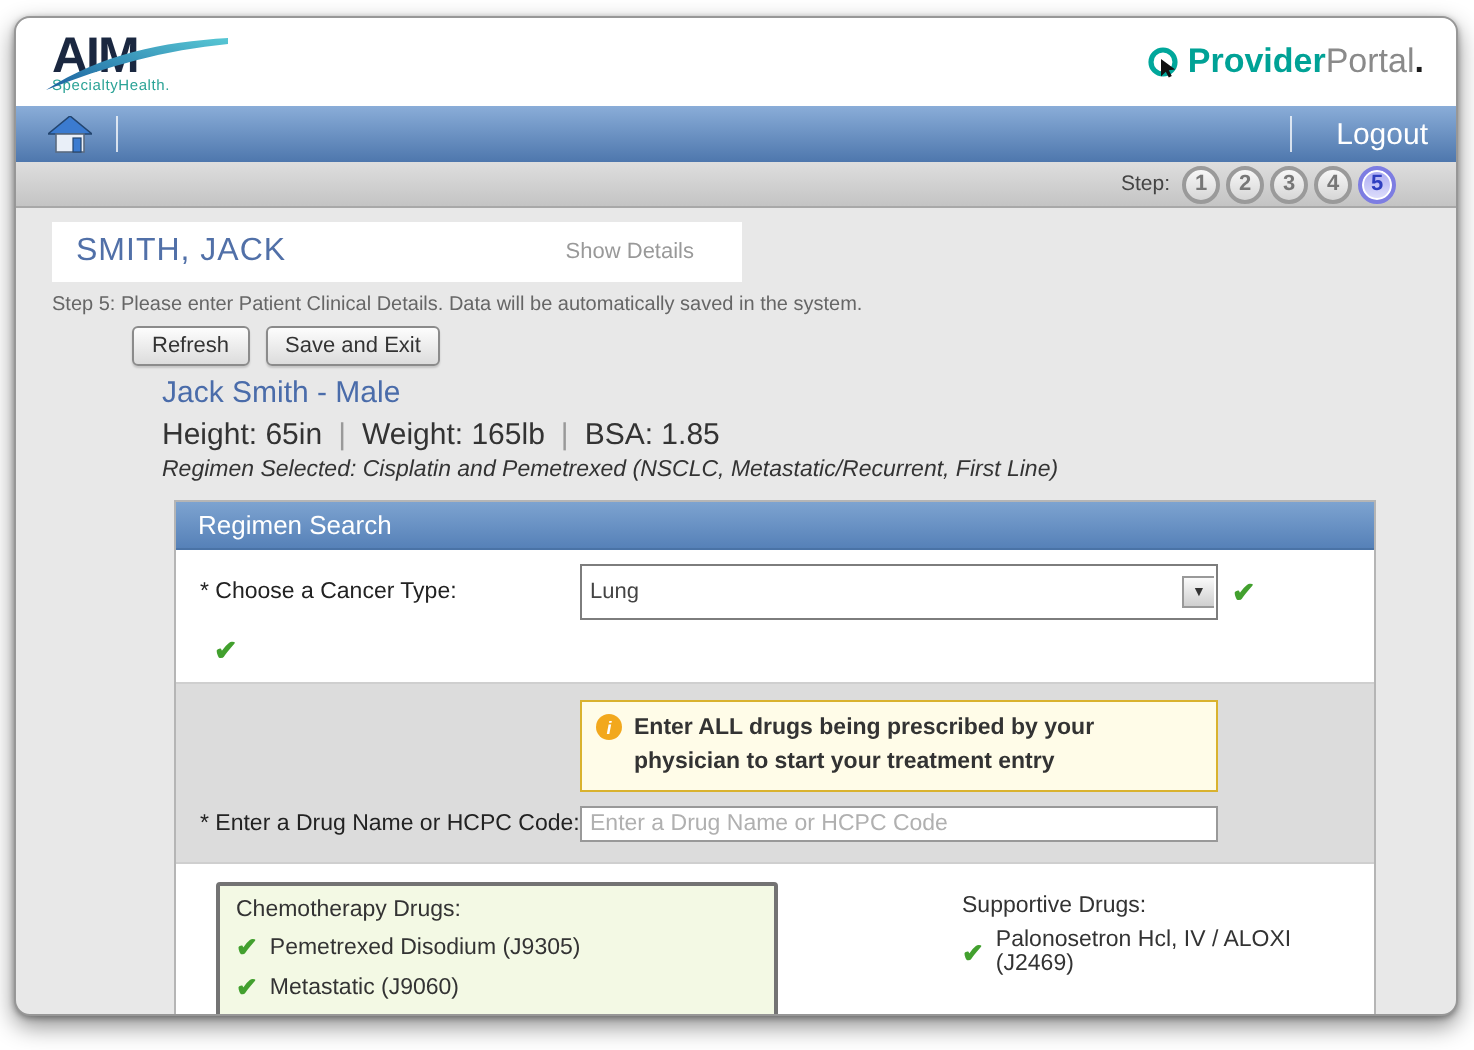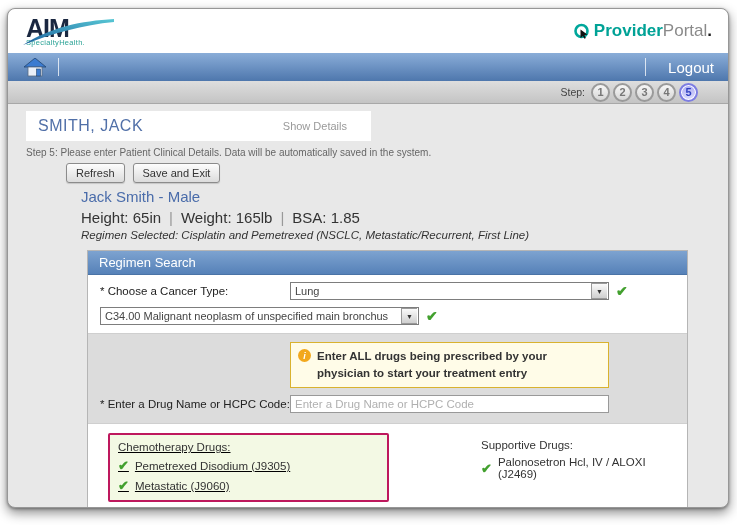--- a/index.html
+++ b/index.html
@@ -44,34 +44,34 @@
   .patient-info { margin:5px 0 0 55px; }
   .p-name { font-size:15px; color:#4a6caa; }
   .p-metrics { font-size:15px; color:#333; margin-top:4px; }
   .pipe { color:#999; margin:0 8px; }
   .p-regimen { font-size:11.5px; color:#333; margin-top:3px;font-style:italic; }
   
   .panel { margin:9px 0 0 61px; width:601px; background:#fff; border:1px solid #b5b5b5; }
   .panel-header { height:24px; background:linear-gradient(#7da3d0,#5681b8); color:#fff; font-size:13px; display:flex; align-items:center; padding-left:11px; border-bottom:1px solid #4a73a6; }
   .form-row { display:flex; align-items:center; padding-left:12px; margin-top:7px; }
   .form-label { width:190px; font-size:11.5px; color:#222; }
-  .select { width:319px; height:18px; border:1px solid #7d7d7d; background:#fff; display:flex; align-items:center; justify-content:space-between; cursor:pointer; }
+  .select { width:319px; height:28px; border:1px solid #7d7d7d; background:#fff; display:flex; align-items:center; justify-content:space-between; cursor:pointer; }
   .select-value { font-size:11px; color:#444; padding-left:4px; white-space:nowrap; overflow:hidden; }
   .select-btn { width:16px; height:16px; border:1px solid #999; border-right:none; background:linear-gradient(#fafafa,#cfcfcf); font-size:7px; color:#333; display:flex; align-items:center; justify-content:center; margin-right:1px; }
   .check { color:#42a02e; font-size:14px; font-weight:bold; margin-left:7px; }
   .gray-band { margin-top:8px; background:#dcdcdc; border-top:1px solid #cfcfcf; border-bottom:1px solid #cfcfcf; padding:8px 0 10px 0; }
   .notice-row { display:flex; padding-left:12px; }
   .notice-spacer { width:190px; }
   .yellow-box { width:319px; background:#fffce8; border:1px solid #d9b22f; padding:5px 8px 6px 7px; display:flex; align-items:flex-start; }
   .info-icon { flex:0 0 13px; width:13px; height:13px; border-radius:50%; background:#f2a81d; color:#fff; font-size:9px; font-weight:bold; font-style:italic; display:flex; align-items:center; justify-content:center; margin:1px 6px 0 0; }
   .yellow-text { font-size:11.5px; font-weight:bold; color:#333; line-height:1.45; }
   .drug-input { width:319px; height:18px; border:1px solid #999; background:#fff; font-size:11.5px; color:#444; padding:0 4px; font-family:"Liberation Sans",sans-serif; }
   .drug-input::placeholder { color:#b0b0b0; }
   .drugs-row { display:flex; padding:9px 0 0 20px; }
-  .chemo-box { width:282px; background:#f3f9e4; border:2px solid #be185d; border-radius:2px; padding:6px 8px 7px 8px;text-decoration:underline; }
+  .chemo-box { width:282px; background:#f3f9e4; border:2px solid #737373; border-radius:2px; padding:6px 8px 7px 8px; }
   .box-title { font-size:11.5px; color:#333; }
   .drug-item { display:flex; align-items:center; font-size:11.5px; color:#333; margin-top:5px; }
   .drug-item .check { margin:0 6px 0 0; font-size:13px; }
   .supportive { margin-left:92px; padding-top:6px; }
   .warning-row { display:flex; align-items:center; padding:9px 12px 10px 12px; }
 </style>
 </head>
 <body>
 
 <div class="window">
@@ -156,24 +156,20 @@
       <div class="form-row">
         <span class="form-label">* Choose a Cancer Type:</span>
         <div class="select">
           <span class="select-value">Lung</span>
           <span class="select-btn">▼</span>
         </div>
         <span class="check">✔</span>
       </div>
 
       <div class="form-row">
-        <div class="select">
-          <span class="select-value">C34.00 Malignant neoplasm of unspecified main bronchus</span>
-          <span class="select-btn">▼</span>
-        </div>
         <span class="check">✔</span>
       </div>
 
       <div class="gray-band">
         <div class="notice-row">
           <div class="notice-spacer"></div>
           <div class="yellow-box">
             <span class="info-icon">i</span>
             <span class="yellow-text">Enter ALL drugs being prescribed by your physician to start your treatment entry</span>
           </div>

